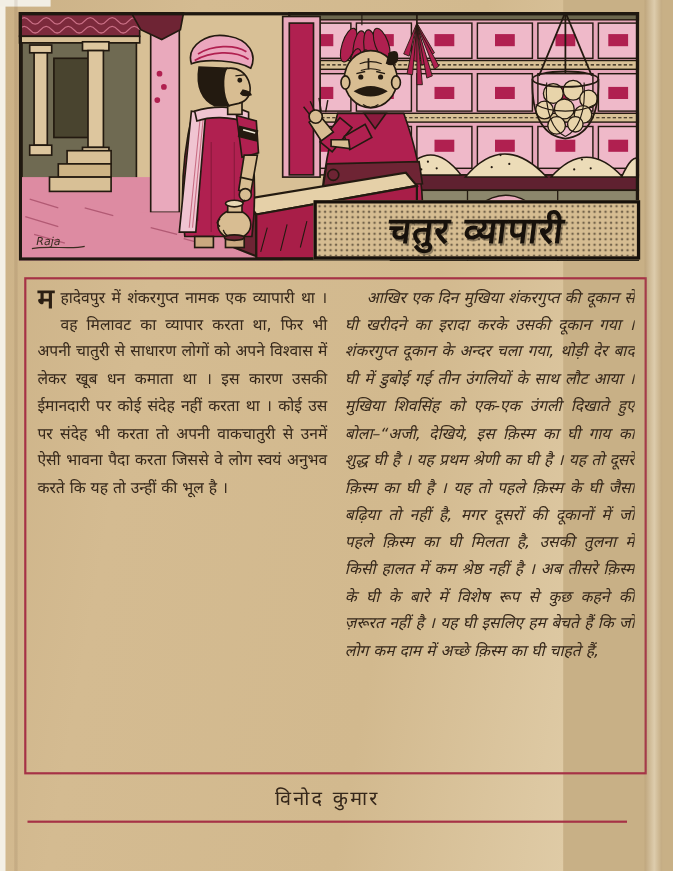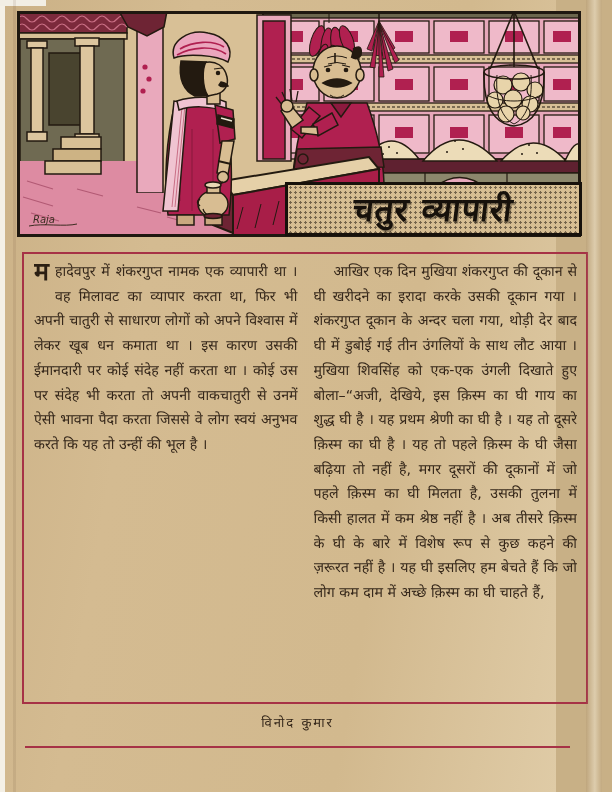--- a/index.html
+++ b/index.html
@@ -1,18 +1,18 @@
 <!DOCTYPE html>
 <html><head>
 <meta charset="utf-8">
 <style>
   html,body{margin:0;padding:0;}
   body{width:612px;height:792px;overflow:hidden;background:#c8b086;
        font-family:"DejaVu Sans",sans-serif;}
-  .page{position:relative;width:556px;height:792px;
+  .page{position:relative;width:512px;height:792px;
         background:linear-gradient(100deg,#cbb186 0%,#d4bb91 28%,#d2b98e 68%,#dfcba6 100%);}
   
   .edge-left{position:absolute;left:0;top:0;width:5px;height:792px;background:#f4f0e6;}
   .edge-top{position:absolute;left:0;top:0;width:46px;height:6px;background:#f2eee4;}
   .crease-left{position:absolute;left:13px;top:0;width:3px;height:792px;background:rgba(92,62,40,.10);}
   .fold-right{position:absolute;left:586px;top:0;width:16px;height:792px;
               background:linear-gradient(90deg,rgba(110,75,45,.10),rgba(255,250,235,.38) 55%,rgba(110,75,45,.06));}
   
   .illustration{position:absolute;left:17px;top:11px;width:564px;height:226px;}
   .illustration svg{display:block;}
@@ -25,26 +25,26 @@
   .title-text{font-weight:bold;font-size:33px;line-height:1;color:#17110b;
               transform:skewX(-7deg);letter-spacing:1px;white-space:nowrap;
               text-shadow:1.5px 1.5px 0 rgba(23,17,11,.35);}
   
   .text-box{position:absolute;left:22px;top:252px;width:566px;height:452px;
             box-sizing:border-box;border:2px solid #a63246;
             padding:5px 9px 0 10px;display:flex;gap:16px;overflow:hidden;}
   .col{flex:1;font-size:14.2px;line-height:24.7px;text-align:justify;
        color:#35271a;overflow:hidden;}
   .col p{margin:0;}
-  .indent{text-indent:20px;}
+  .indent{text-indent:20px;font-style:italic;}
   .dropcap{float:left;width:21px;height:48px;font-size:25px;line-height:26px;
            font-weight:bold;color:#2b1f13;}
   
   .author{position:absolute;left:25px;top:713px;width:545px;text-align:center;
-          font-size:13px;color:#35271a;letter-spacing:2px;}
+          font-size:18px;color:#35271a;letter-spacing:2px;}
   .footer-rule{position:absolute;left:25px;top:746px;width:545px;height:2px;background:#a63246;}
 </style>
 </head>
 <body>
 
 <div class="page">
 
   <div class="edge-left"></div>
   <div class="edge-top"></div>
   <div class="crease-left"></div>

